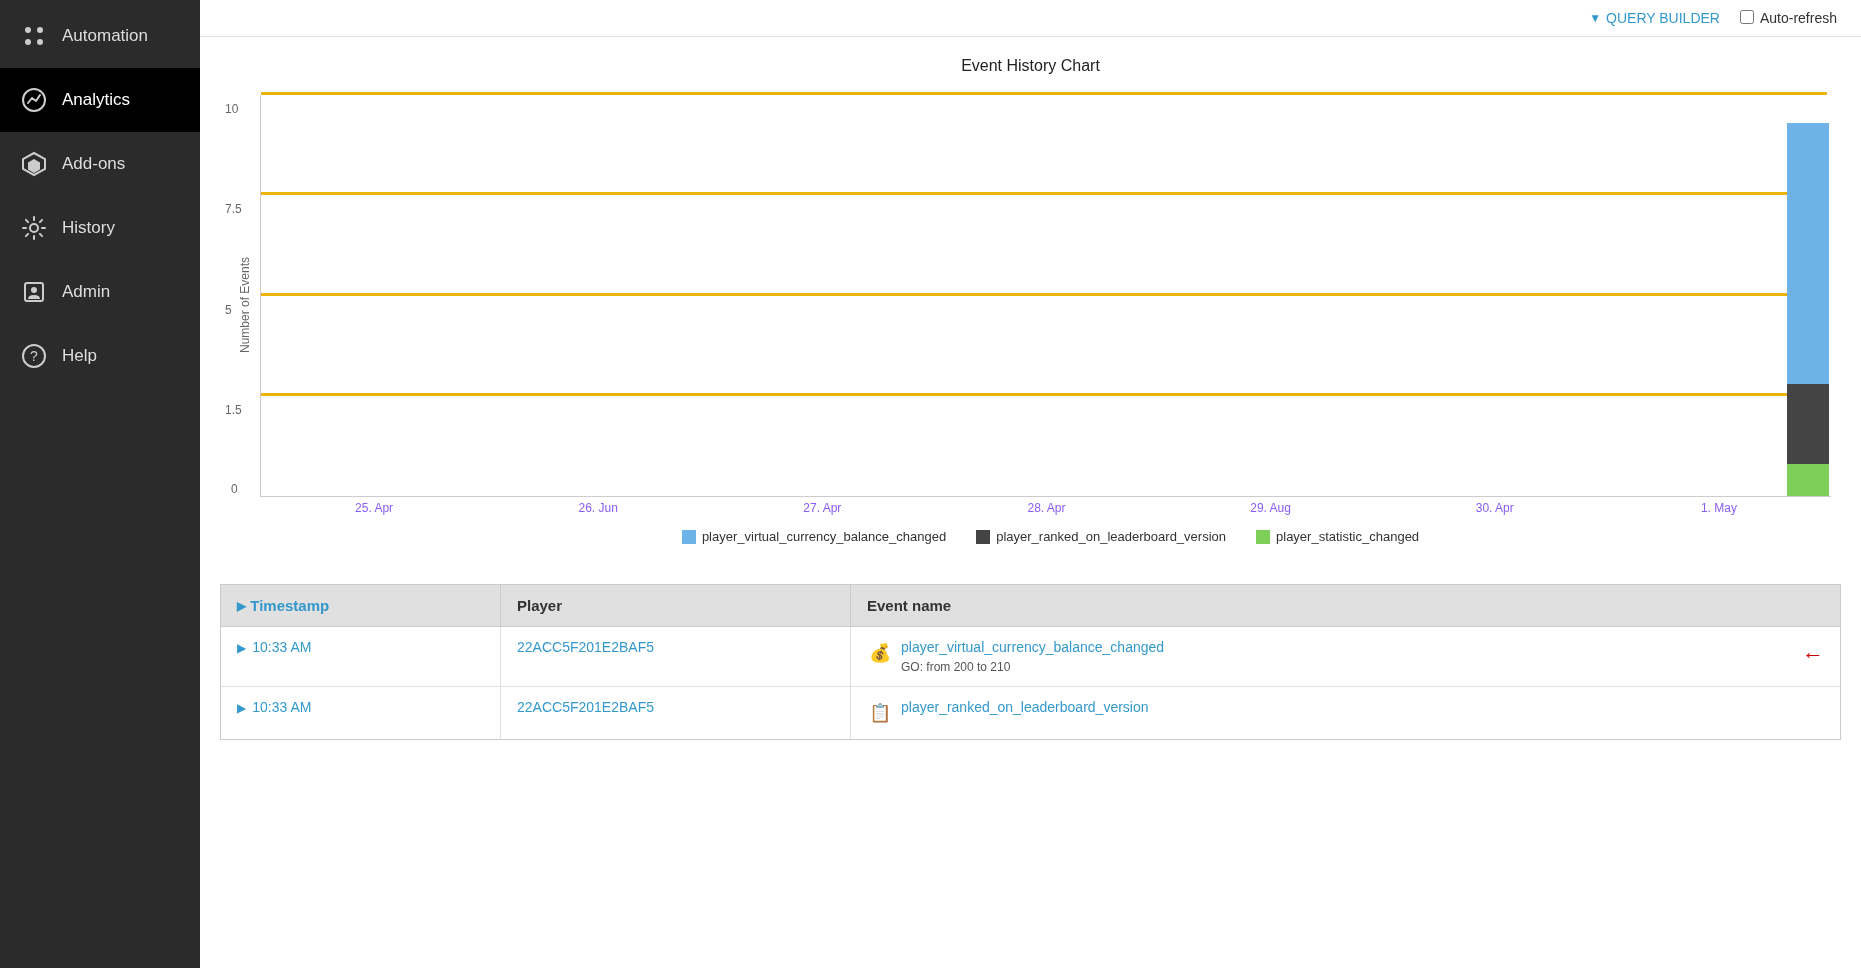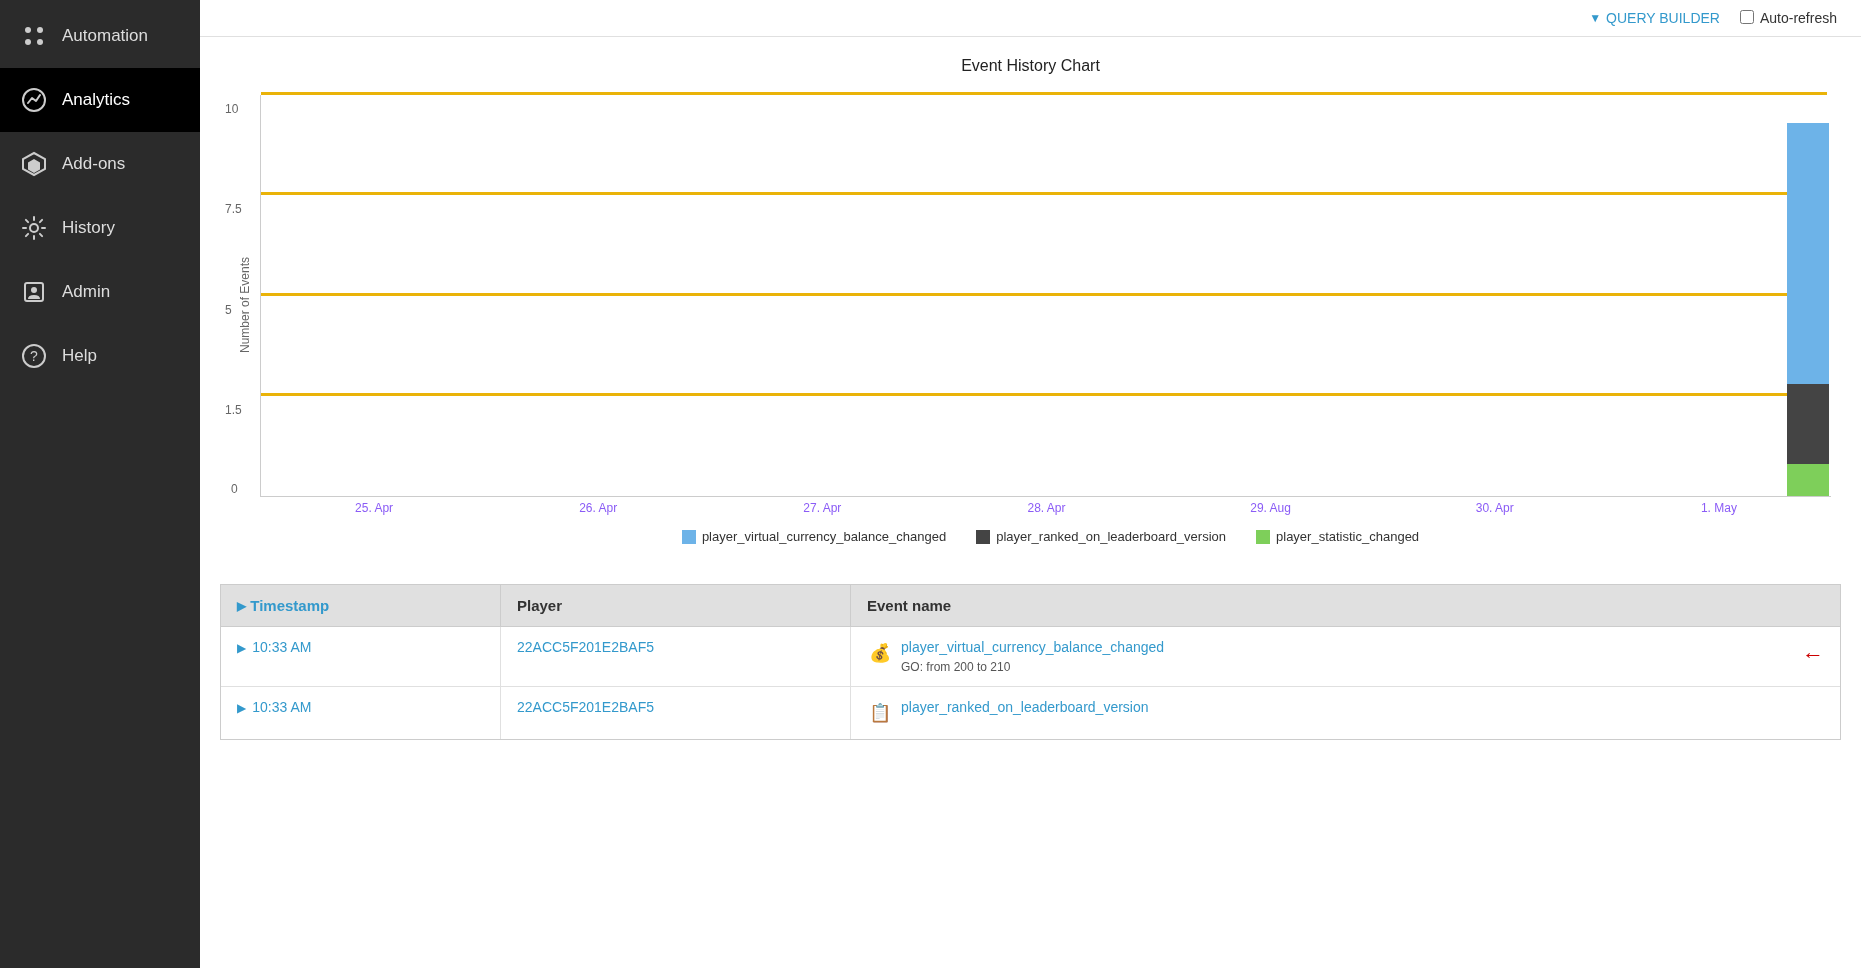--- a/index.html
+++ b/index.html
@@ -369,21 +369,21 @@
             <div class="bar-blue" style="height: 65%; flex-shrink:0;"></div>
 
             <div class="bar-dark" style="height: 20%; flex-shrink:0;"></div>
 
             <div class="bar-green" style="height: 8%; flex-shrink:0;"></div>
           </div>
         </div>
 
         <div class="x-axis">
           <span class="x-tick">25. Apr</span>
-          <span class="x-tick">26. Apr</span>
+          <span class="x-tick">26. Jun</span>
           <span class="x-tick">27. Apr</span>
           <span class="x-tick">28. Apr</span>
           <span class="x-tick">29. Aug</span>
           <span class="x-tick">30. Apr</span>
           <span class="x-tick">1. May</span>
         </div>
       </div>
     </div>
 
     <div class="legend">

